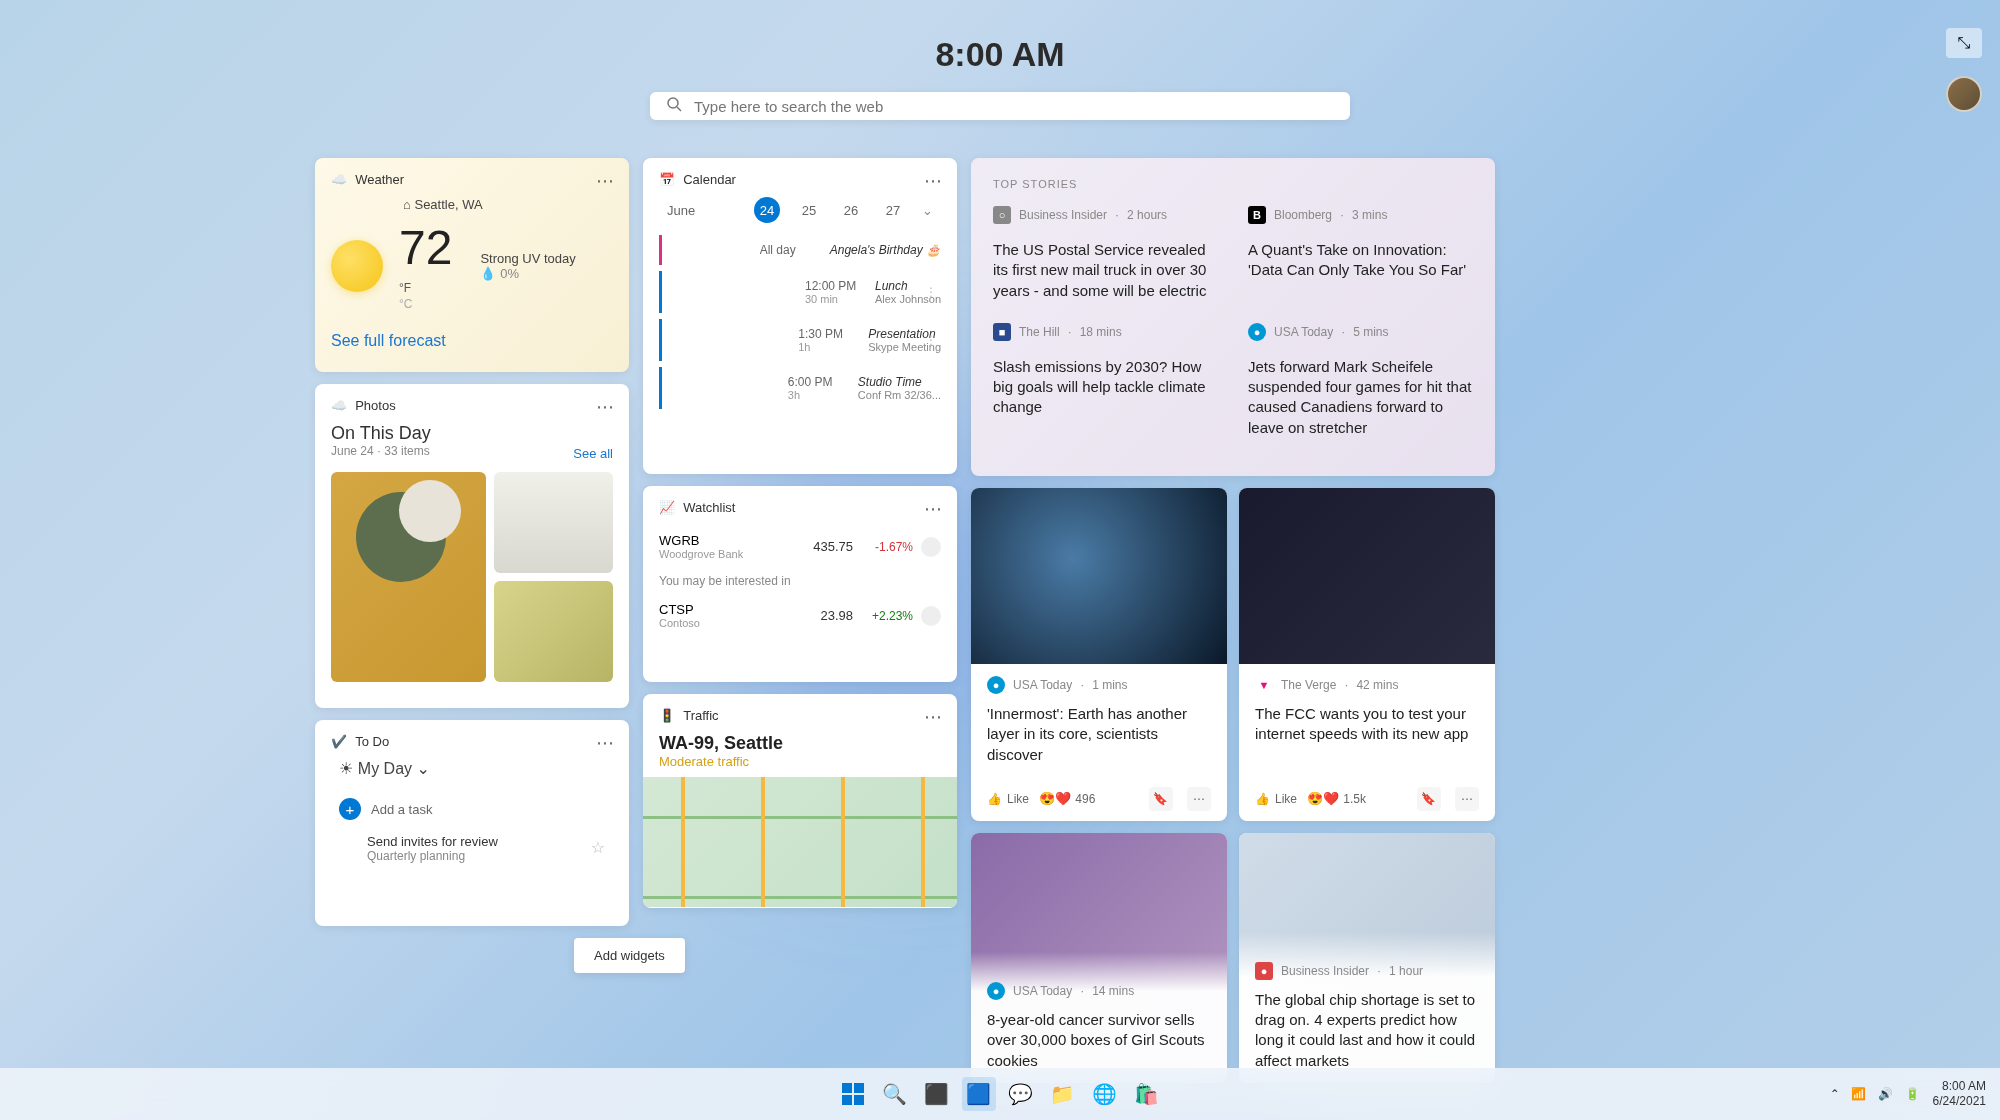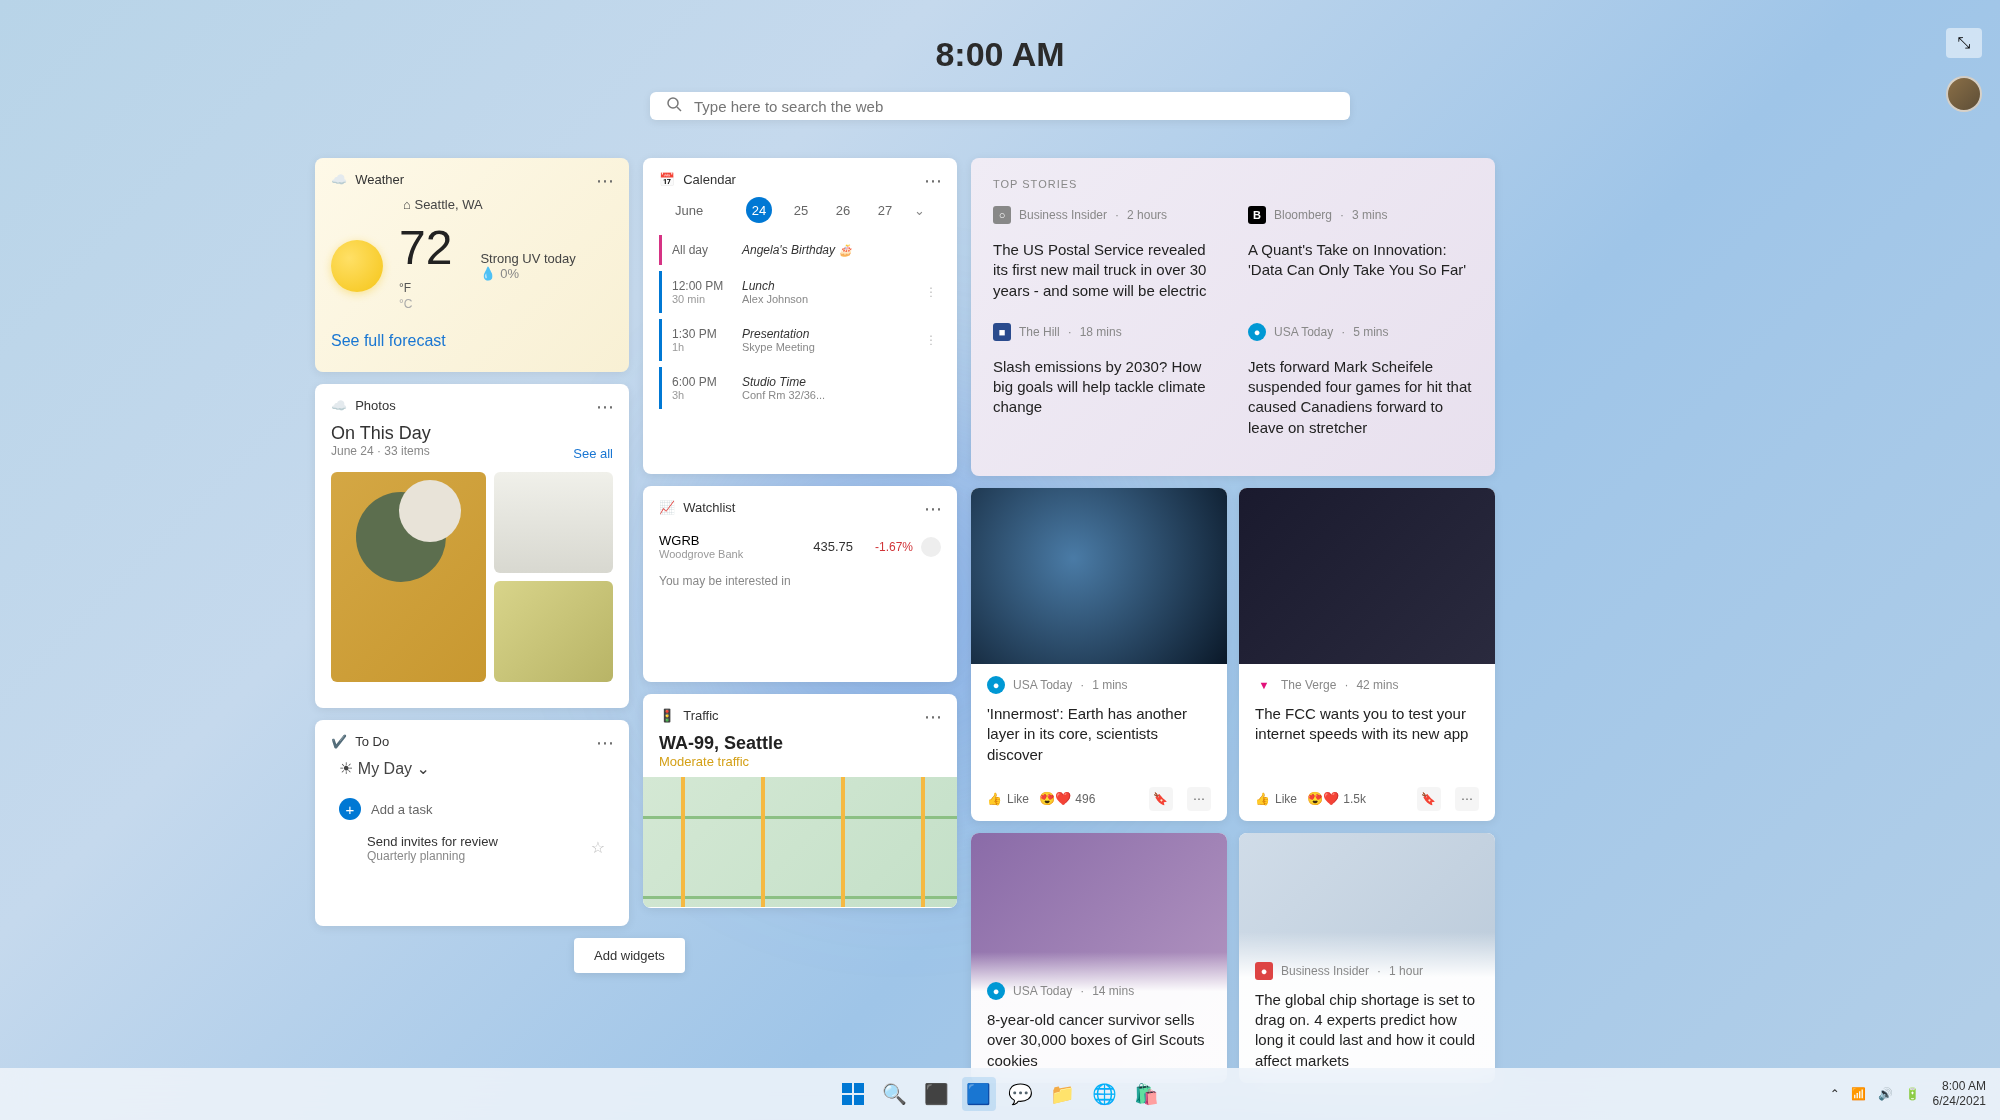--- a/index.html
+++ b/index.html
@@ -41,25 +41,25 @@
 .photo-sm.a { background: linear-gradient(#f0f0ea, #d8d8d0); }
 .photo-sm.b { background: linear-gradient(135deg, #d8d48a, #b8b466); }
 .todo-card { height: 206px; }
 .myday { font-size: 16px; color: #444; margin: 4px 0 12px 8px; }
 .add-task { display: flex; align-items: center; gap: 10px; padding: 8px; font-size: 13px; color: #666; }
 .plus-circle { width: 22px; height: 22px; border-radius: 50%; background: #0078d4; color: #fff; display: flex; align-items: center; justify-content: center; font-size: 15px; }
 .task-item { padding: 6px 8px 6px 36px; font-size: 13px; color: #333; position: relative; }
 .task-sub { font-size: 12px; color: #888; }
 .star { position: absolute; right: 8px; top: 10px; font-size: 16px; color: #bbb; }
 .calendar-card { height: 316px; }
-.cal-dates { display: flex; align-items: center; gap: 16px; font-size: 13px; color: #666; margin: 6px 16px 12px; }
+.cal-dates { display: flex; align-items: center; gap: 16px; font-size: 13px; color: #666; margin: 6px 8px 12px; }
 .cal-month { flex: 1; }
 .cal-day { width: 26px; height: 26px; display: flex; align-items: center; justify-content: center; border-radius: 50%; }
 .cal-day.active { background: #0078d4; color: #fff; }
-.cal-event { display: flex; gap: 12px; padding: 8px 0; font-size: 12px; border-left: 3px solid #0078d4; padding-left: 10px; margin-bottom: 6px; position: relative; }
+.cal-event { display: flex; gap: 12px; padding: 8px 0; font-size: 12px; border-left: 3px solid #0078d4; padding-left: 10px; margin-bottom: 6px; position: relative; justify-content: flex-end; }
 .cal-event.pink { border-color: #d63384; }
 .cal-time { width: 58px; color: #666; }
 .cal-time-sub { font-size: 11px; color: #999; }
 .cal-title { color: #333; font-style: italic; }
 .cal-sub { font-size: 11px; color: #888; }
 .cal-dots { position: absolute; right: 4px; top: 50%; transform: translateY(-50%); color: #bbb; font-size: 12px; line-height: 0.5; }
 .watchlist-card { height: 196px; }
 .stock-row { display: flex; align-items: center; padding: 8px 0; font-size: 13px; }
 .stock-sym { flex: 1; }
 .stock-sym-sub { font-size: 11px; color: #999; }
@@ -253,20 +253,29 @@
       <div class="stock-row">
         <div class="stock-sym">
             <div>WGRB</div>
             <div class="stock-sym-sub">Woodgrove Bank</div>
           </div>
         <div class="stock-price">435.75</div>
         <div class="stock-change neg">-1.67%</div>
         <div class="stock-circ"></div>
       </div>
       <div class="interest">You may be interested in</div>
+      <div class="stock-row">
+        <div class="stock-sym">
+            <div>CTSP</div>
+            <div class="stock-sym-sub">Contoso</div>
+          </div>
+        <div class="stock-price">23.98</div>
+        <div class="stock-change pos">+2.23%</div>
+        <div class="stock-circ"></div>
+      </div>
     </div>
 
     <div class="card traffic-card">
       <div class="card-header">
           <span>🚦</span>
           <span>Traffic</span>
         </div>
       <div class="card-more">⋯</div>
       <div class="traffic-title">WA-99, Seattle</div>
       <div class="traffic-status">Moderate traffic</div>

